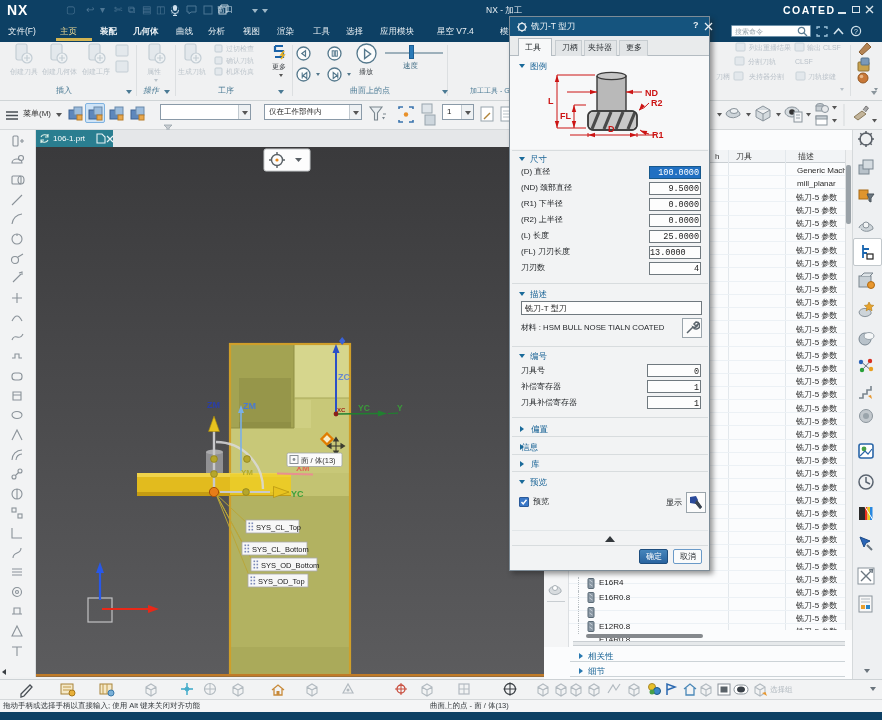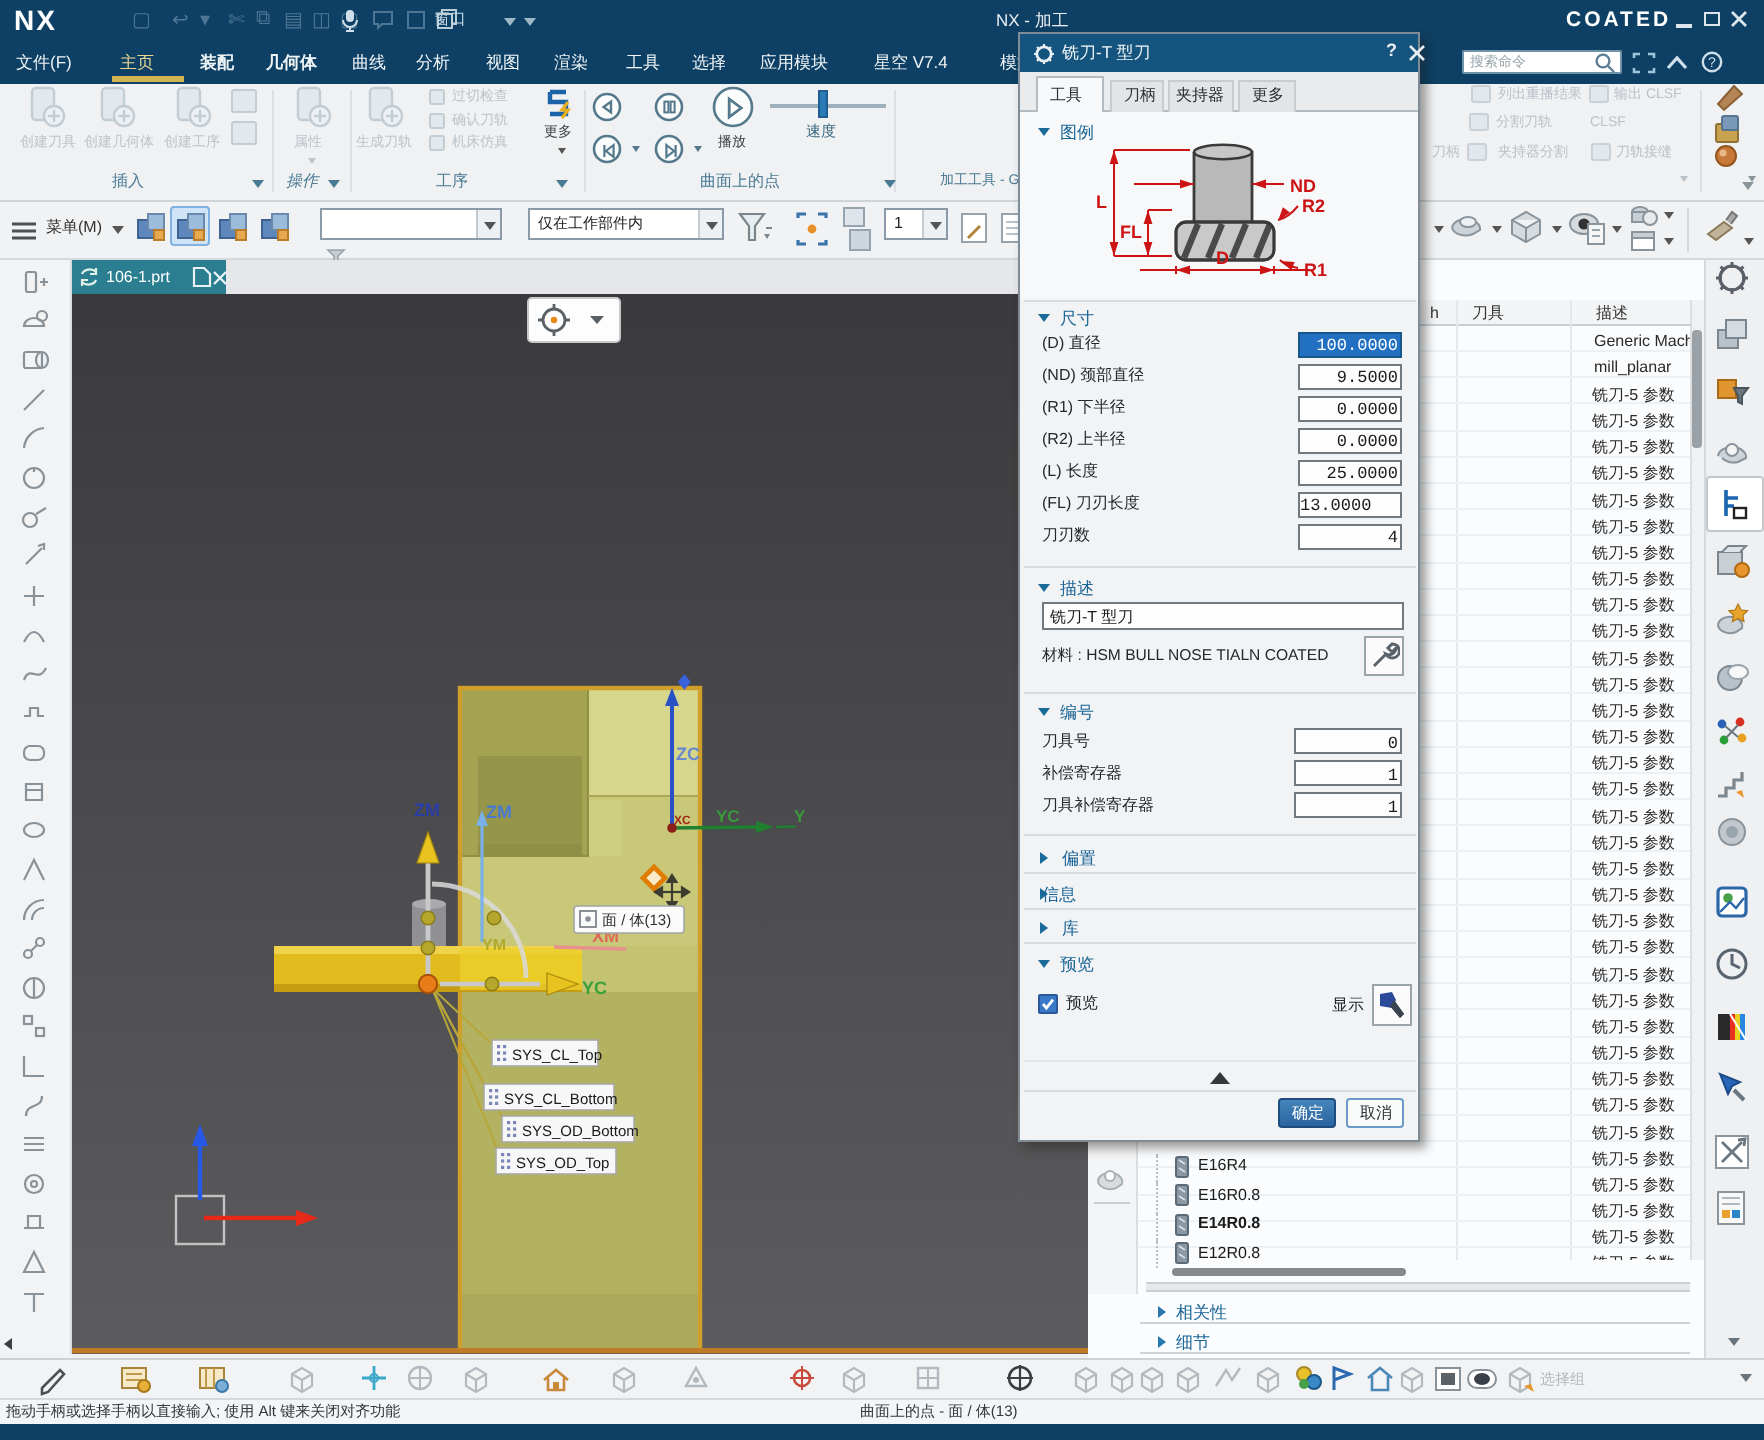--- a/index.html
+++ b/index.html
@@ -29,21 +29,21 @@
 <svg class="abs" style="left:203px;top:5px;" width="10" height="10">
     <rect x="1" y="1" width="8" height="8" fill="none" stroke="#4d7694"></rect>
   </svg>
 <svg class="abs" style="left:218px;top:4px;" width="11" height="11">
     <rect x="1" y="3" width="7" height="7" fill="none" stroke="#b9cdd9"></rect>
     <path d="M3 3 V1 h7 v7 h-2" fill="none" stroke="#b9cdd9"></path>
   </svg>
 <div class="abs nowrap" style="left:217px;top:6px;font-size:8px;color:#c3d4e0;font-weight:normal;line-height:1;">窗口</div>
 <div class="abs" style="left:252px;top:9px;width:0;height:0;border-left:3px solid transparent;border-right:3px solid transparent;border-top:4px solid #9db7c7;"></div>
 <div class="abs" style="left:262px;top:9px;width:0;height:0;border-left:3px solid transparent;border-right:3px solid transparent;border-top:4px solid #9db7c7;"></div>
-<div class="abs nowrap" style="left:498px;top:6px;font-size:8.5px;color:#e8eef2;font-weight:normal;line-height:1;">NX - 加工</div>
+<div class="abs nowrap" style="left:486px;top:6px;font-size:8.5px;color:#e8eef2;font-weight:normal;line-height:1;">NX - 加工</div>
 <div class="abs nowrap" style="left:783px;top:5px;font-size:10.5px;color:#fff;font-weight:bold;line-height:1;letter-spacing:1.5px;">COATED</div>
 <div class="abs" style="left:838px;top:12px;width:8px;height:1.5px;background:#dce6ec;"></div>
 <div class="abs" style="left:852px;top:6px;width:8px;height:7px;border:1.3px solid #dce6ec;"></div>
 <svg class="abs" style="left:865px;top:5px;" width="9" height="9">
     <path d="M1 1 L8 8 M8 1 L1 8" stroke="#dce6ec" stroke-width="1.4"></path>
   </svg>
 <div class="abs" style="left:0px;top:21px;width:882px;height:21px;background:#0d4064;"></div>
 <div class="abs nowrap" style="left:8px;top:27px;font-size:8.5px;color:#eef3f6;font-weight:normal;line-height:1;">文件(F)</div>
 <div class="abs nowrap" style="left:100px;top:27px;font-size:8.5px;color:#eef3f6;font-weight:bold;line-height:1;">装配</div>
 <div class="abs nowrap" style="left:133px;top:27px;font-size:8.5px;color:#eef3f6;font-weight:bold;line-height:1;">几何体</div>
@@ -672,21 +672,21 @@
 <svg class="abs" style="left:587px;top:592px;" width="8" height="11">
     <rect x="1" y="0.5" width="6" height="10" rx="1" fill="#8a98a4" stroke="#5a6a76"></rect>
     <path d="M2.5 2 l3 2 m-3 2 l3 2" stroke="#d8e0e6" stroke-width="0.8"></path>
   </svg>
 <div class="abs nowrap" style="left:599px;top:593.5px;font-size:8px;color:#1a1a1a;font-weight:normal;line-height:1;">E16R0.8</div>
 <div class="abs" style="left:578px;top:605.5px;width:1px;height:14px;border-left:1px dotted #b8bec2;"></div>
 <svg class="abs" style="left:587px;top:606.5px;" width="8" height="11">
     <rect x="1" y="0.5" width="6" height="10" rx="1" fill="#8a98a4" stroke="#5a6a76"></rect>
     <path d="M2.5 2 l3 2 m-3 2 l3 2" stroke="#d8e0e6" stroke-width="0.8"></path>
   </svg>
-<div class="abs nowrap" style="left:599px;top:608px;font-size:8px;color:#1a1a1a;font-weight:bold;line-height:1;">E14R0.8</div>
+<div class="abs nowrap" style="left:599px;top:636px;font-size:8px;color:#1a1a1a;font-weight:normal;line-height:1;">E14R0.8</div>
 <div class="abs" style="left:578px;top:620px;width:1px;height:14px;border-left:1px dotted #b8bec2;"></div>
 <svg class="abs" style="left:587px;top:621px;" width="8" height="11">
     <rect x="1" y="0.5" width="6" height="10" rx="1" fill="#8a98a4" stroke="#5a6a76"></rect>
     <path d="M2.5 2 l3 2 m-3 2 l3 2" stroke="#d8e0e6" stroke-width="0.8"></path>
   </svg>
 <div class="abs nowrap" style="left:599px;top:622.5px;font-size:8px;color:#1a1a1a;font-weight:normal;line-height:1;">E12R0.8</div>
 <div class="abs" style="left:573px;top:641px;width:272px;height:5px;background:#e6e9eb;border-top:1px solid #c9ced2;border-bottom:1px solid #c9ced2;"></div>
 <div class="abs" style="left:586px;top:634px;width:117px;height:4px;background:#85898d;border-radius:2px;"></div>
 <div class="abs" style="left:544px;top:647px;width:301px;height:32px;background:#fbfcfd;"></div>
 <div class="abs" style="left:579px;top:652.5px;width:0;height:0;border-top:3px solid transparent;border-bottom:3px solid transparent;border-left:4px solid #2878b0;"></div>

